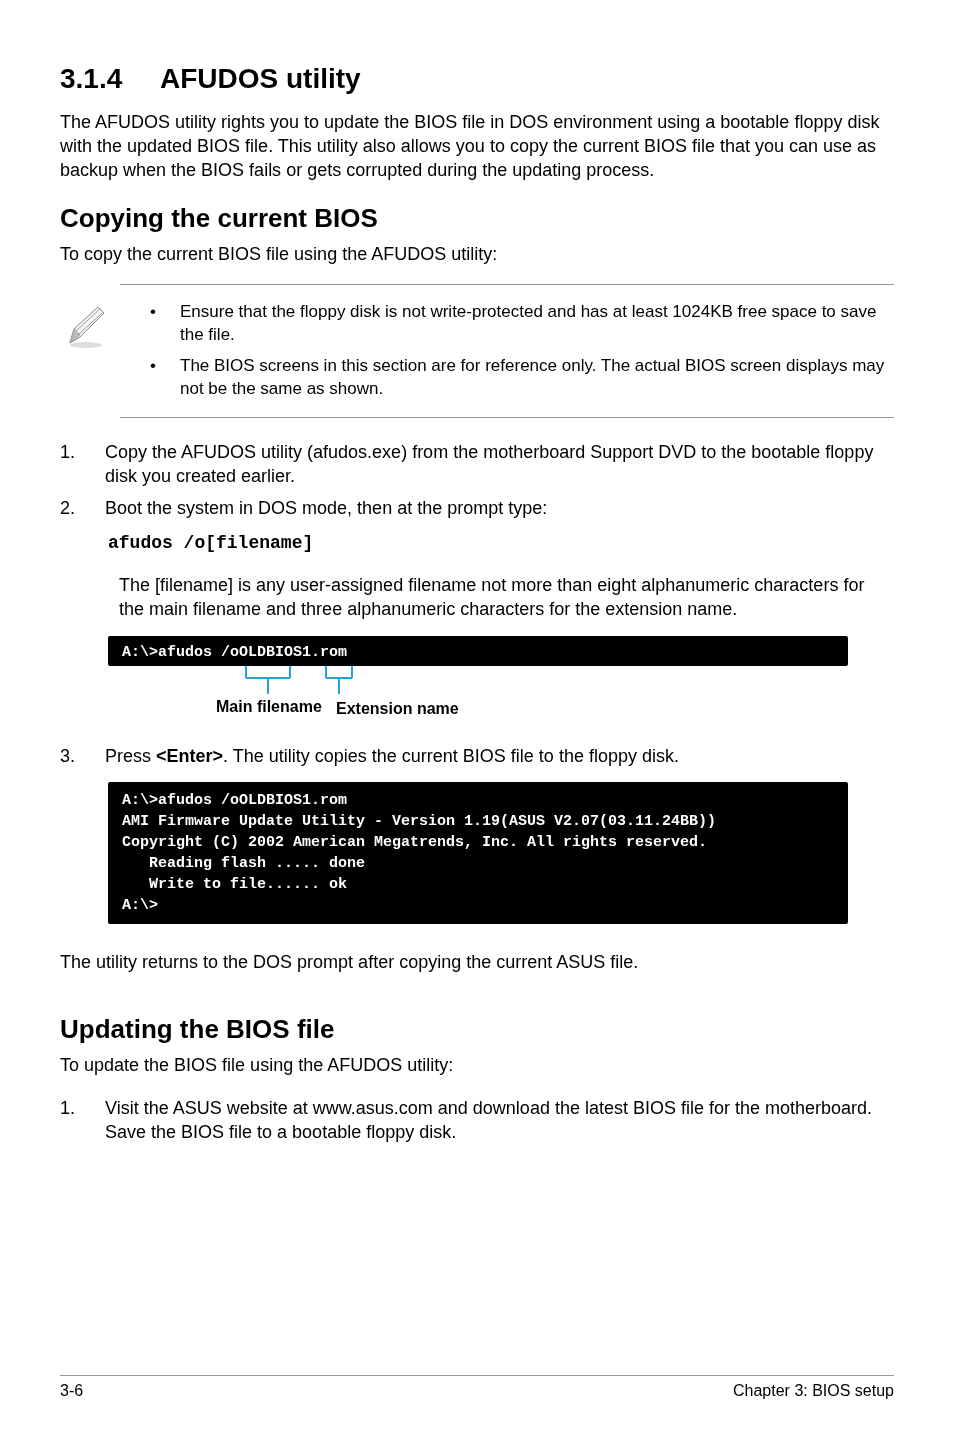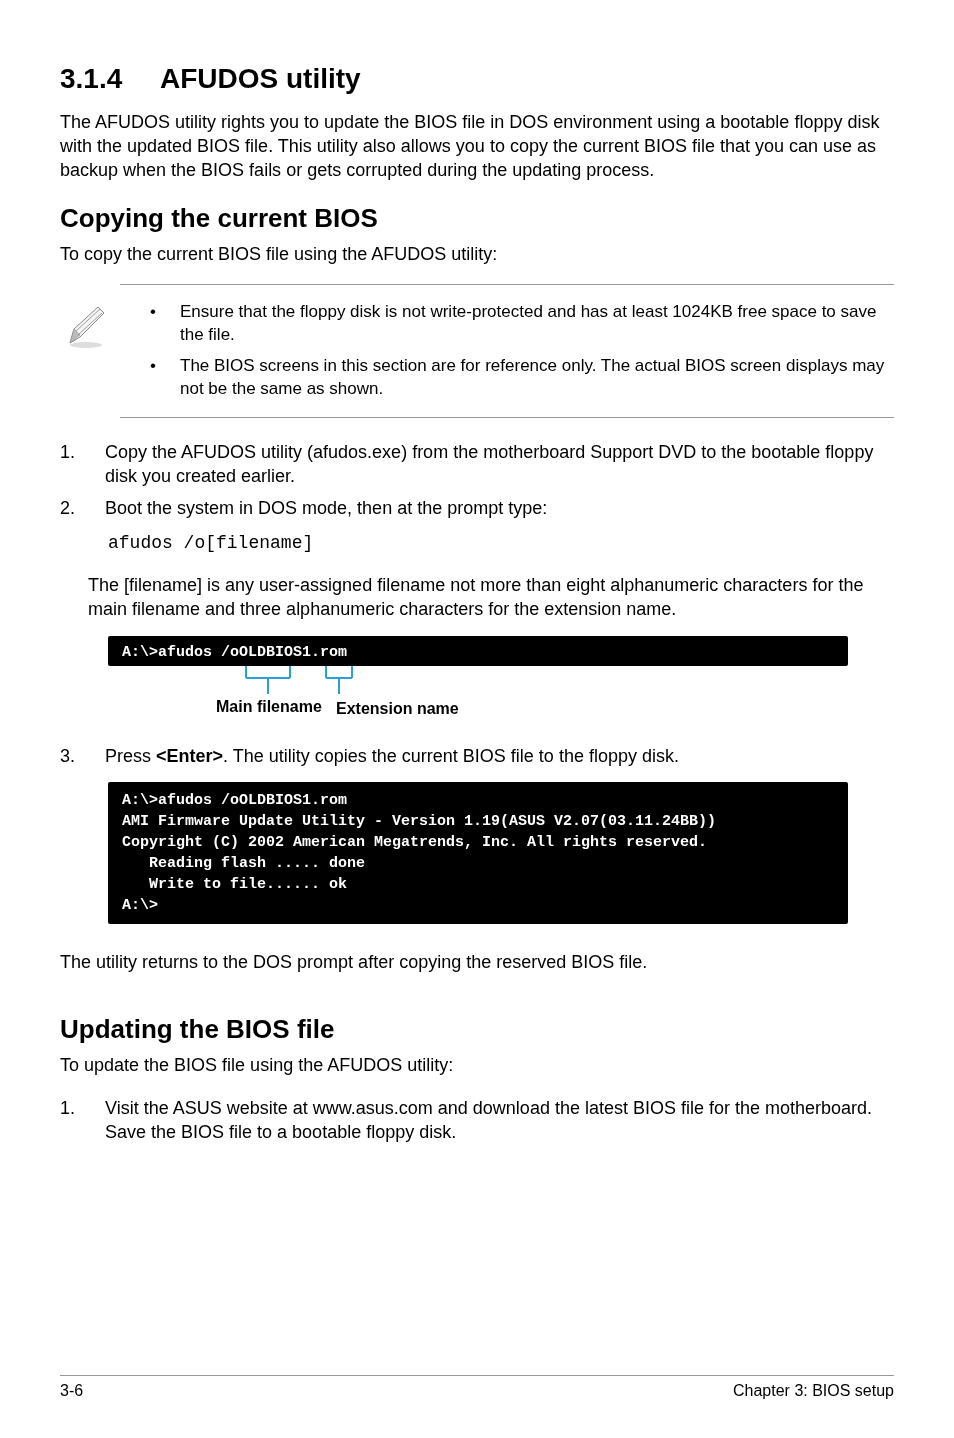--- a/index.html
+++ b/index.html
@@ -62,26 +62,26 @@
     display: flex;
     margin-bottom: 8px;
   }
   .ol-row .num {
     width: 45px;
     flex-shrink: 0;
   }
   .ol-row .txt { flex:1; }
   .code-inline {
     font-family: "Courier New", monospace;
-    font-weight: normal;
+    font-weight: bold;
     font-size: 18px;
     margin: 10px 0 10px 48px;
   }
   .indented {
-    margin-left: 28px;
+    margin-left: 59px;
     margin-bottom: 14px;
   }
   .term {
     background: #000;
     color: #fff;
     font-family: "Courier New", monospace;
     font-size: 15px;
     font-weight: bold;
     padding: 8px 14px 8px 14px;
     border-radius: 2px;
@@ -193,21 +193,21 @@
     </span>
   </div>
 
   <div class="term term2" style="margin-top:14px;">A:\&gt;afudos /oOLDBIOS1.rom
 AMI Firmware Update Utility - Version 1.19(ASUS V2.07(03.11.24BB))
 Copyright (C) 2002 American Megatrends, Inc. All rights reserved.
    Reading flash ..... done
    Write to file...... ok
 A:\&gt;</div>
 
-  <p class="body" style="margin-top:26px;">The utility returns to the DOS prompt after copying the reserved BIOS file.</p>
+  <p class="body" style="margin-top:26px;">The utility returns to the DOS prompt after copying the current ASUS file.</p>
 
   <h3 class="sub" style="margin-top:38px;">Updating the BIOS file</h3>
   <p class="body">To update the BIOS file using the AFUDOS utility:</p>
 
   <div class="ol-row" style="margin-top:10px;">
     <span class="num">1.</span>
     <span class="txt">Visit the ASUS website at www.asus.com and download the latest BIOS file for the motherboard. Save the BIOS file to a bootable floppy disk.</span>
   </div>
 
   <div class="footer">

